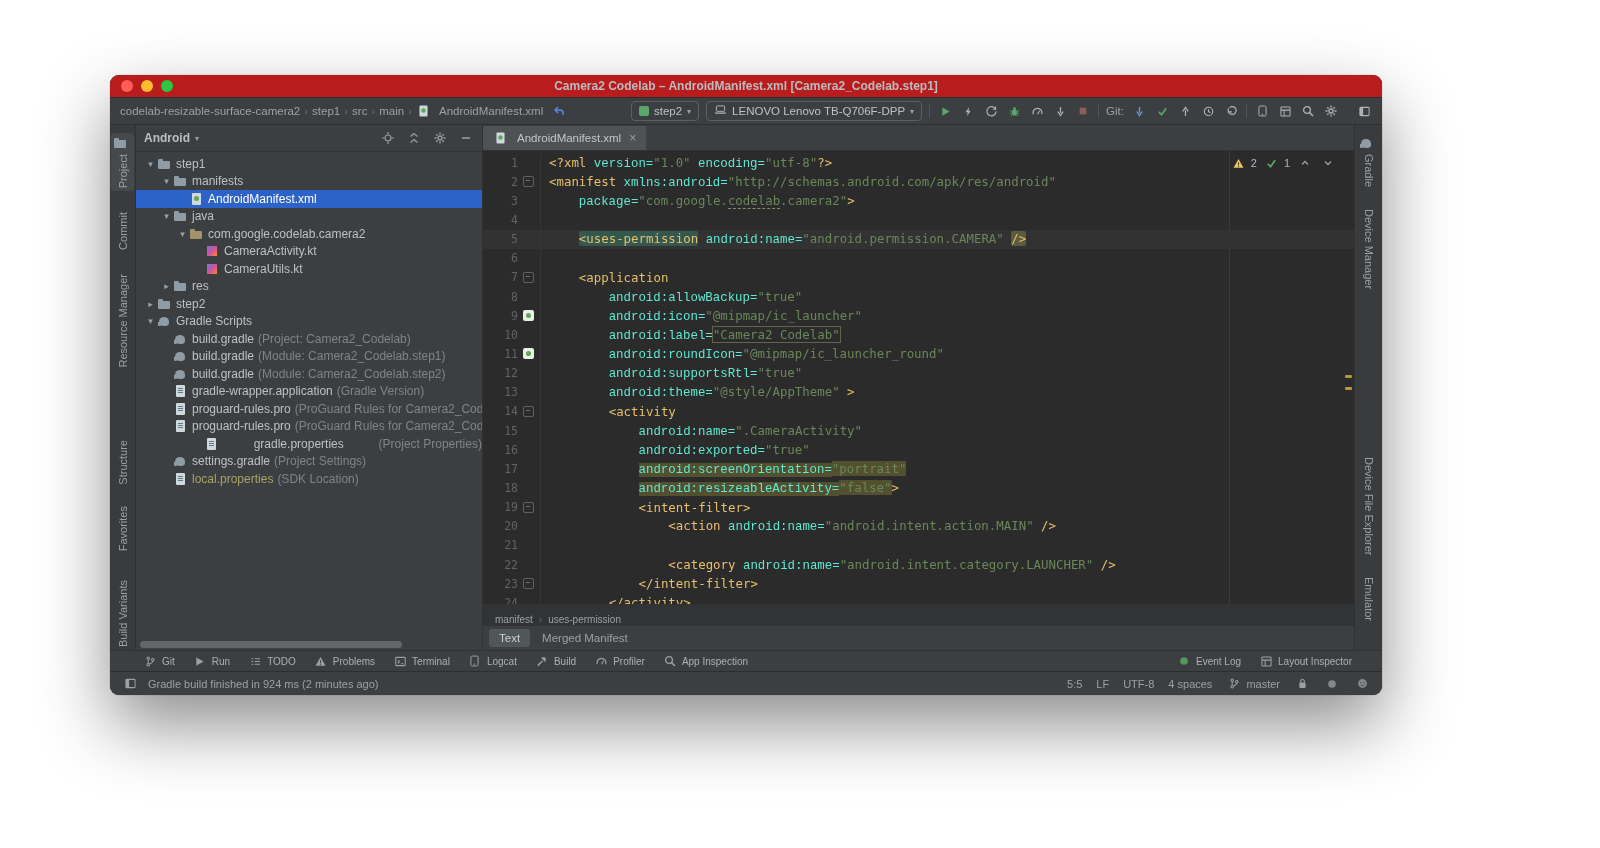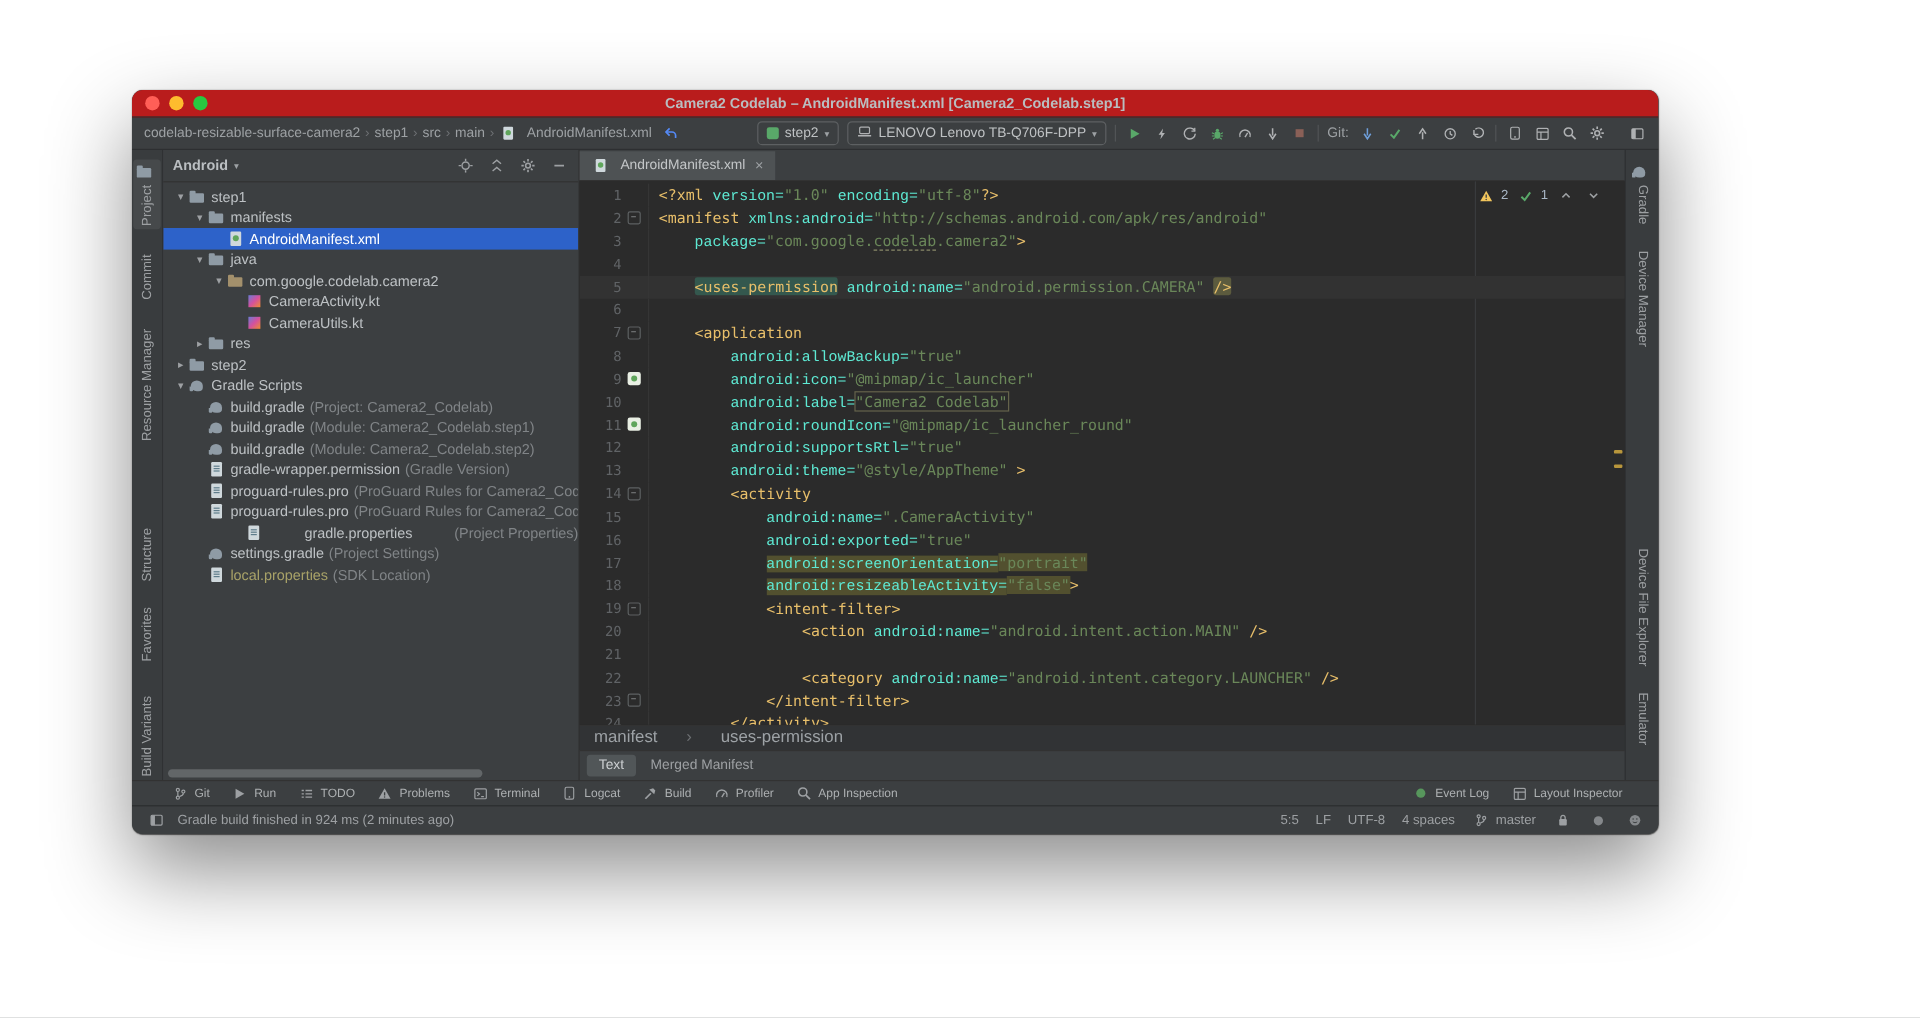--- a/index.html
+++ b/index.html
@@ -84,22 +84,22 @@
   .gimg::after{content:"";position:absolute;left:3px;top:3px;width:5px;height:5px;border-radius:50%;background:#5fa55b;}
   .code-text{white-space:pre;font-family:"DejaVu Sans Mono",monospace;font-size:12.4px;padding-left:8px;}
   .tk-tag{color:#e8bf6a;} .tk-attr{color:#5eead4;font-family:Liberation Mono, monospace;} .tk-str{color:#6a8759;} .tk-pl{color:#a9b7c6;}
   .selhl{background:#34584e;border-radius:2px;}
   .matchhl{background:#5c5b3e;border-radius:2px;}
   .warnhl{background:#52502f;}
   .boxed{outline:1px solid #65634b;}
   .typo{border-bottom:1px dashed #8a8a6a;}
   .inspections{position:absolute;top:4px;right:18px;display:flex;align-items:center;gap:7px;font-size:11px;color:#a9b7c6;}
   .smark{position:absolute;right:2px;width:7px;height:3px;background:#b8963c;border-radius:1px;}
-  .xml-breadcrumbs{height:20px;flex:none;background:#313335;border-top:1px solid #323232;display:flex;align-items:flex-start;gap:24px;
-    padding:0 12px;font-size:14px;color:#9da2a6;}
+  .xml-breadcrumbs{height:20px;flex:none;background:#313335;border-top:1px solid #323232;display:flex;align-items:flex-end;gap:6px;
+    padding:0 12px;font-size:10px;color:#9da2a6;}
   .editor-bottom-tabs{height:24px;flex:none;background:#3c3f41;border-top:1px solid #323232;display:flex;align-items:center;gap:2px;padding:0 6px;font-size:11.5px;}
   .ebtab{padding:3px 10px;border-radius:3px;color:#9da0a3;}
   .ebtab.active{background:#515658;color:#cdd0d2;}
   
   .bottom-toolbar{height:20px;flex:none;background:#3c3f41;border-top:1px solid #323232;display:flex;align-items:center;
     padding:0 30px 0 32px;font-size:10px;color:#adb0b2;}
   .bt-left,.bt-right{display:flex;align-items:center;gap:17px;}
   .bt-right{margin-left:auto;}
   .bt-item{display:flex;align-items:center;gap:4px;cursor:default;}
   
@@ -389,21 +389,21 @@
           </div>
           <div class="trow" style="padding-left: 24px;">
             <span class="chev"></span>
             <span class="fi fi-gradle"></span>
             <span class="tlabel">build.gradle</span>
             <span class="tdesc">(Module: Camera2_Codelab.step2)</span>
           </div>
           <div class="trow" style="padding-left: 24px;">
             <span class="chev"></span>
             <span class="fi fi-config"></span>
-            <span class="tlabel">gradle-wrapper.permission</span>
+            <span class="tlabel">gradle-wrapper.application</span>
             <span class="tdesc">(Gradle Version)</span>
           </div>
           <div class="trow" style="padding-left: 24px;">
             <span class="chev"></span>
             <span class="fi fi-config"></span>
             <span class="tlabel">proguard-rules.pro</span>
             <span class="tdesc">(ProGuard Rules for Camera2_Codelab)</span>
           </div>
           <div class="trow" style="padding-left: 24px;">
             <span class="chev"></span>

